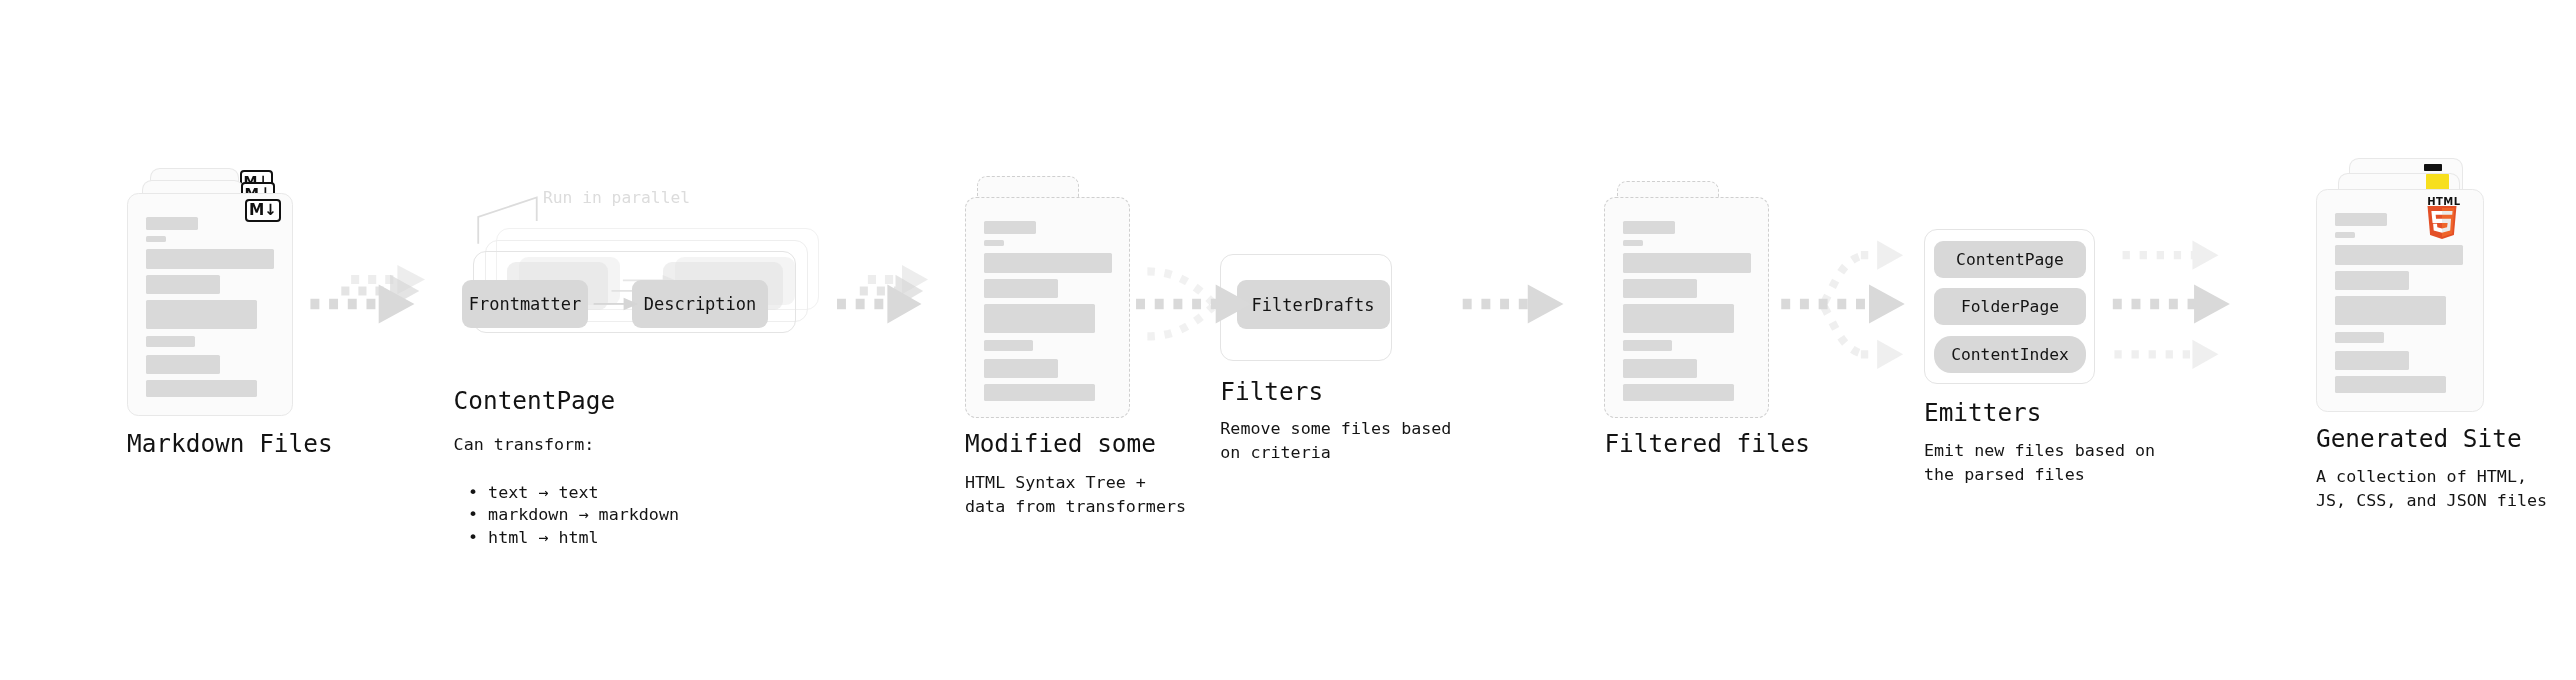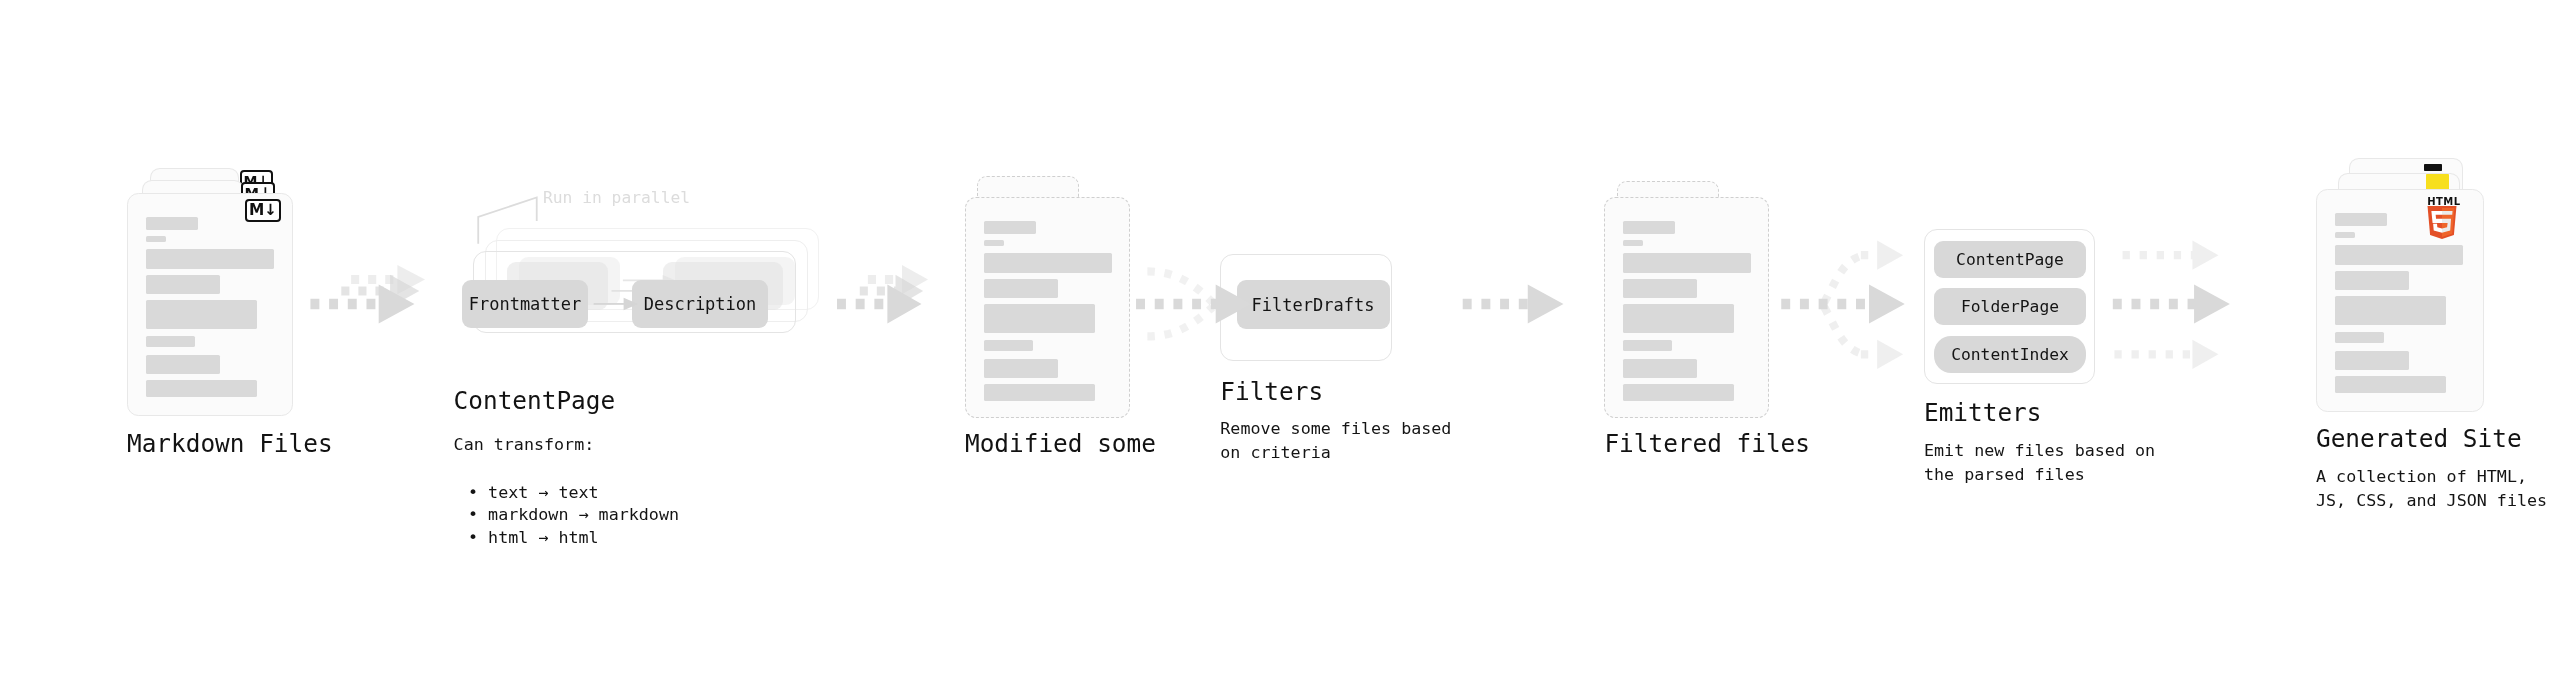--- a/index.html
+++ b/index.html
@@ -215,20 +215,22 @@
       <div class="sk" style="left:18px; top:42px; width:19.5px; height:5.7px;"></div>
       <div class="sk" style="left:18px; top:55px; width:128px; height:19.5px;"></div>
       <div class="sk" style="left:18px; top:81px; width:74px; height:18.7px;"></div>
       <div class="sk" style="left:18px; top:106px; width:111px; height:29px;"></div>
       <div class="sk" style="left:18px; top:142px; width:49px; height:11.4px;"></div>
       <div class="sk" style="left:18px; top:161px; width:74px; height:18.7px;"></div>
       <div class="sk" style="left:18px; top:186px; width:111px; height:17px;"></div>
     </div>
 
     <div class="title" style="left:30px; top:429px;">Modified some</div>
+    <div class="subtitle" style="left:30px; top:471px;">HTML Syntax Tree +
+data from transformers</div>
   </div>
 
   <div class="stage" style="left:1204px; top:0; width:309px; height:602px;">
 
     <div class="groupbox" style="left:16.3px; top:254px; width:172px; height:107px;"></div>
 
     <div class="pill" style="left:32.5px; top:280px; width:153px; height:49px;">
       <span>FilterDrafts</span>
     </div>
 

